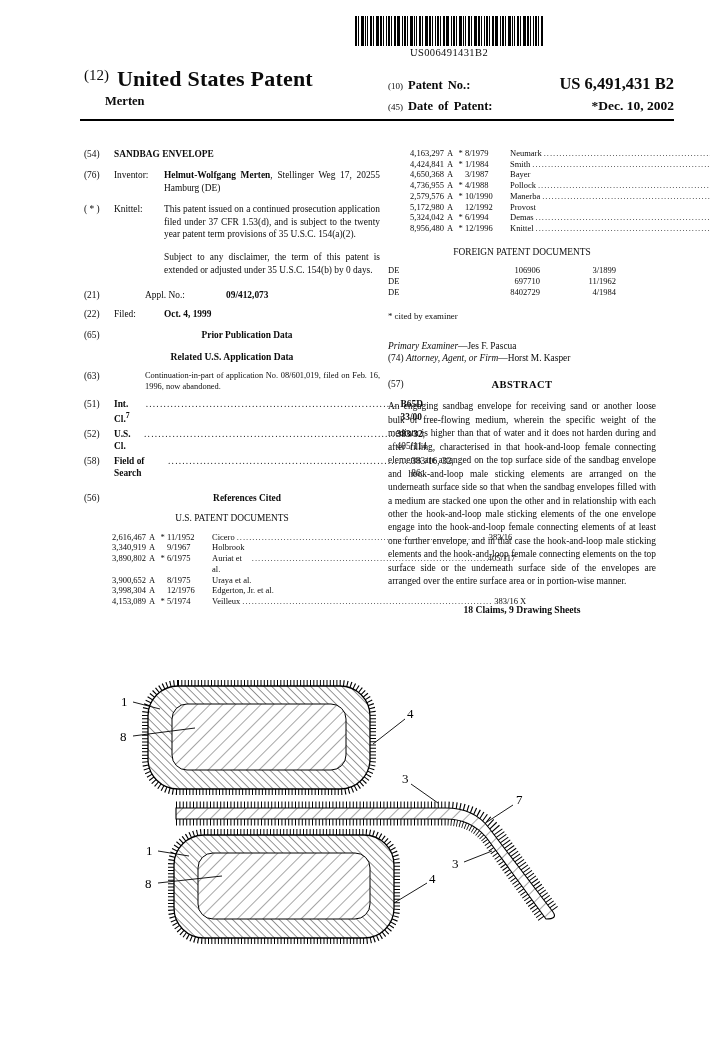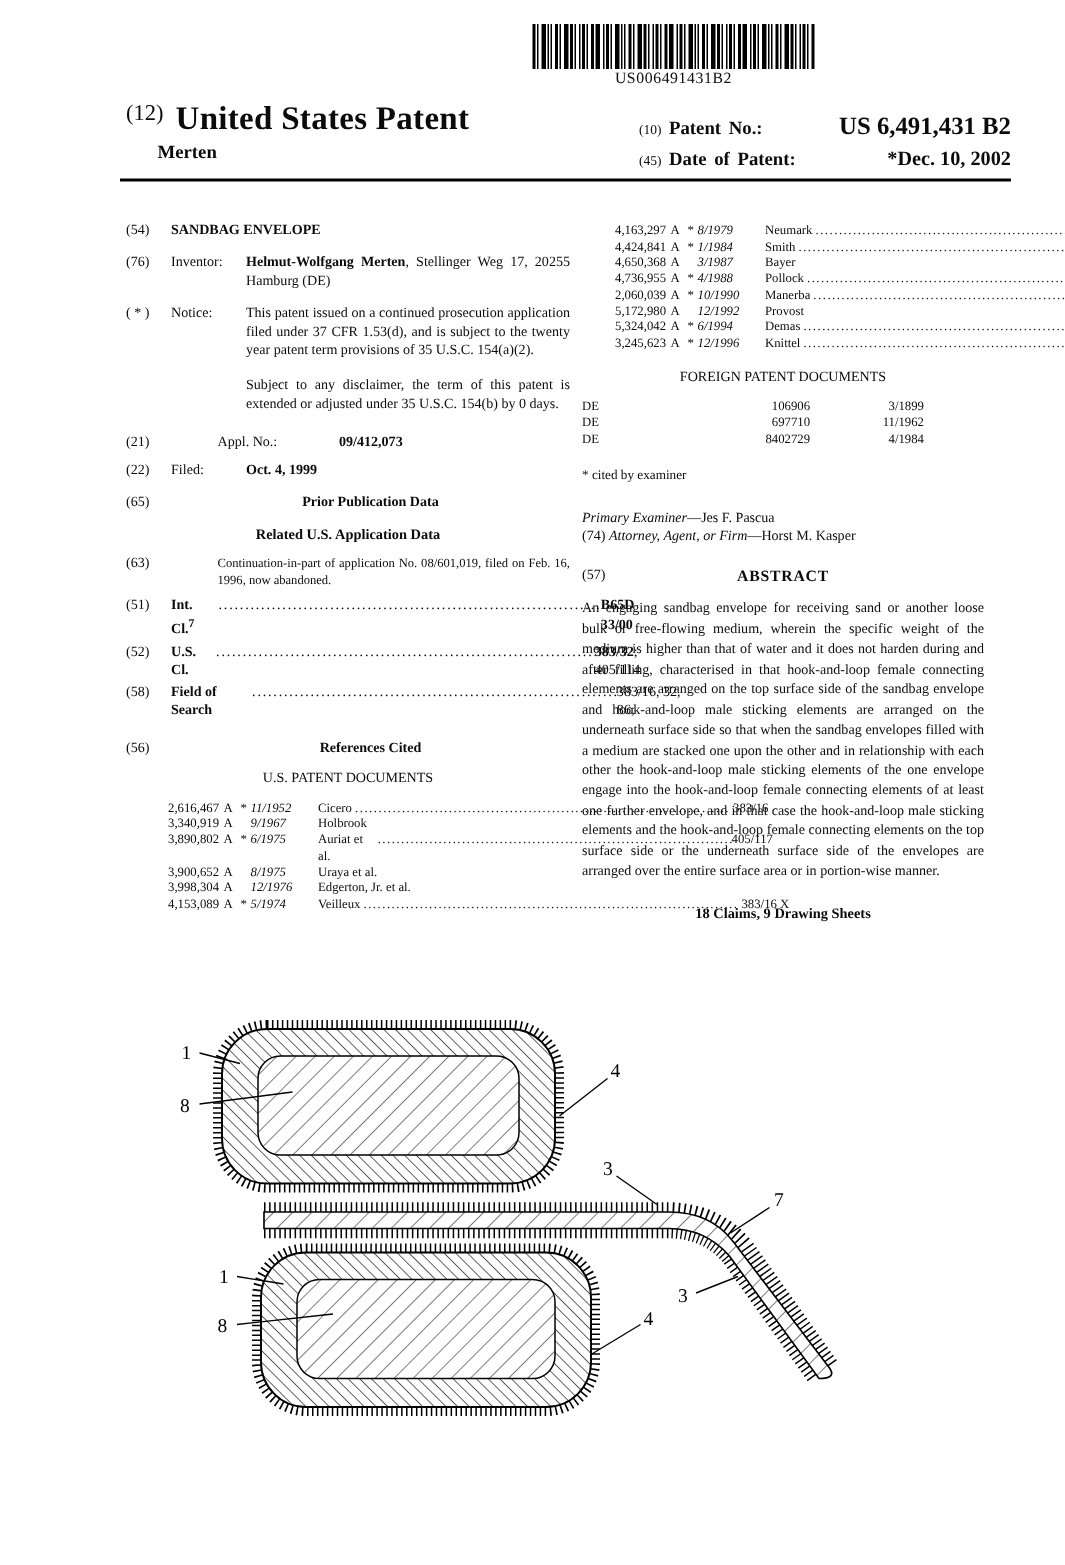--- a/index.html
+++ b/index.html
@@ -10,21 +10,21 @@
   
   .barcode-wrap{position:absolute;left:350px;top:16px;width:198px;text-align:center;}
   .barcode{height:30px;width:193px;margin:0 auto;overflow:hidden;white-space:nowrap;font-size:0;}
   .barcode i{display:inline-block;height:30px;background:#000;vertical-align:top;}
   .barcode-text{font-size:10.5px;margin-top:1px;letter-spacing:.4px;}
   .hdr-left{position:absolute;left:84px;top:66px;}
   .hdr-left .inid{font-size:15px;vertical-align:6px;}
   .hdr-title{display:inline;font-size:22px;font-weight:bold;letter-spacing:.2px;margin:0 0 0 4px;}
   .hdr-surname{font-size:12.5px;font-weight:bold;margin:2px 0 0 21px;}
   .hdr-right{position:absolute;left:388px;top:74px;width:286px;}
-  .hdr-row{display:flex;align-items:baseline;margin-bottom:4px;margin-left:38px;}
+  .hdr-row{display:flex;align-items:baseline;margin-bottom:4px;}
   .hdr-row .inid{font-size:9px;margin-right:5px;}
   .hdr-row .hlbl{font-size:12.5px;font-weight:bold;word-spacing:2px;}
   .hdr-row .hval{margin-left:auto;font-weight:bold;}
   .hval.big{font-size:16.5px;}
   .hval.med{font-size:13.5px;}
   .rule{position:absolute;left:80px;top:119px;width:594px;border-top:2px solid #000;}
   
   .col{position:absolute;top:148px;font-size:9.4px;line-height:1.32;}
   .col-left{left:84px;width:296px;}
   .col-right{left:388px;width:268px;}
@@ -42,21 +42,21 @@
   .fos2{text-align:right;margin-top:1px;}
   .sechead{font-weight:bold;text-align:center;font-size:9.6px;margin:10px 0 6px 0;}
   .subhead{text-align:center;font-size:9.4px;margin:2px 0 7px 0;}
   .pubdata{margin:2px 0 8px 18px;font-size:8.6px;}
   
   .refs{margin-left:14px;margin-right:2px;}
   .ref-row{display:grid;grid-template-columns:48px 12px 9px 40px 1fr;font-size:8.5px;line-height:1.26;}
   .rno{text-align:right;}
   .ra{text-align:center;}
   .rs{text-align:center;}
-  .rd{text-align:left;margin-right:20px;font-style:italic;}
+  .rd{text-align:left;margin-right:20px;}
   .rrest{display:flex;align-items:baseline;margin-left:5px;}
   .rrest .dots{letter-spacing:1px;padding:0 2px;}
   .rcls{white-space:nowrap;}
   
   .foreign-row{display:grid;grid-template-columns:56px 96px 76px 1fr;font-size:8.5px;line-height:1.3;}
   .fno,.fdate{text-align:right;}
   .cited{font-size:8.8px;margin:13px 0 0 0;}
   .exm{margin-top:17px;font-size:9.4px;}
   .it{font-style:italic;}
   .abs-head{display:grid;grid-template-columns:30px 1fr 30px;margin:13px 0 9px 0;}
@@ -106,21 +106,21 @@
     </div>
 
     <div class="grow3">
       <span class="num">(76)</span>
       <span>Inventor:</span>
       <span class="just"><b>Helmut-Wolfgang Merten</b><span>, Stellinger Weg 17, 20255 Hamburg (DE)</span></span>
     </div>
 
     <div class="grow3">
       <span class="num">( * )</span>
-      <span>Notice:</span>
+      <span>Knittel:</span>
       <span>
         <span class="just" style="display:block;margin-bottom:11px;">This patent issued on a continued prosecution application filed under 37 CFR 1.53(d), and is subject to the twenty year patent term provisions of 35 U.S.C. 154(a)(2).</span>
         <span class="just" style="display:block;">Subject to any disclaimer, the term of this patent is extended or adjusted under 35 U.S.C. 154(b) by 0 days.</span>
       </span>
     </div>
 
     <div class="grow3 gap6" style="margin-top:13px;">
       <span class="num">(21)</span>
       <span>Appl. No.:</span>
       <span class="b">09/412,073</span>
@@ -279,21 +279,21 @@
         <span class="rno">4,736,955</span>
           <span class="ra">A</span>
           <span class="rs">*</span>
           <span class="rd">4/1988</span>
         <span class="rrest">
             <span>Pollock</span>
             <span class="dots">................................................................................</span>
           </span>
       </div>
       <div class="ref-row">
-        <span class="rno">2,060,039</span>
+        <span class="rno">2,579,576</span>
           <span class="ra">A</span>
           <span class="rs">*</span>
           <span class="rd">10/1990</span>
         <span class="rrest">
             <span>Manerba</span>
             <span class="dots">................................................................................</span>
           </span>
       </div>
       <div class="ref-row">
         <span class="rno">5,172,980</span>
@@ -308,21 +308,21 @@
         <span class="rno">5,324,042</span>
           <span class="ra">A</span>
           <span class="rs">*</span>
           <span class="rd">6/1994</span>
         <span class="rrest">
             <span>Demas</span>
             <span class="dots">................................................................................</span>
           </span>
       </div>
       <div class="ref-row">
-        <span class="rno">3,245,623</span>
+        <span class="rno">8,956,480</span>
           <span class="ra">A</span>
           <span class="rs">*</span>
           <span class="rd">12/1996</span>
         <span class="rrest">
             <span>Knittel</span>
             <span class="dots">................................................................................</span>
           </span>
       </div>
     </div>
 

